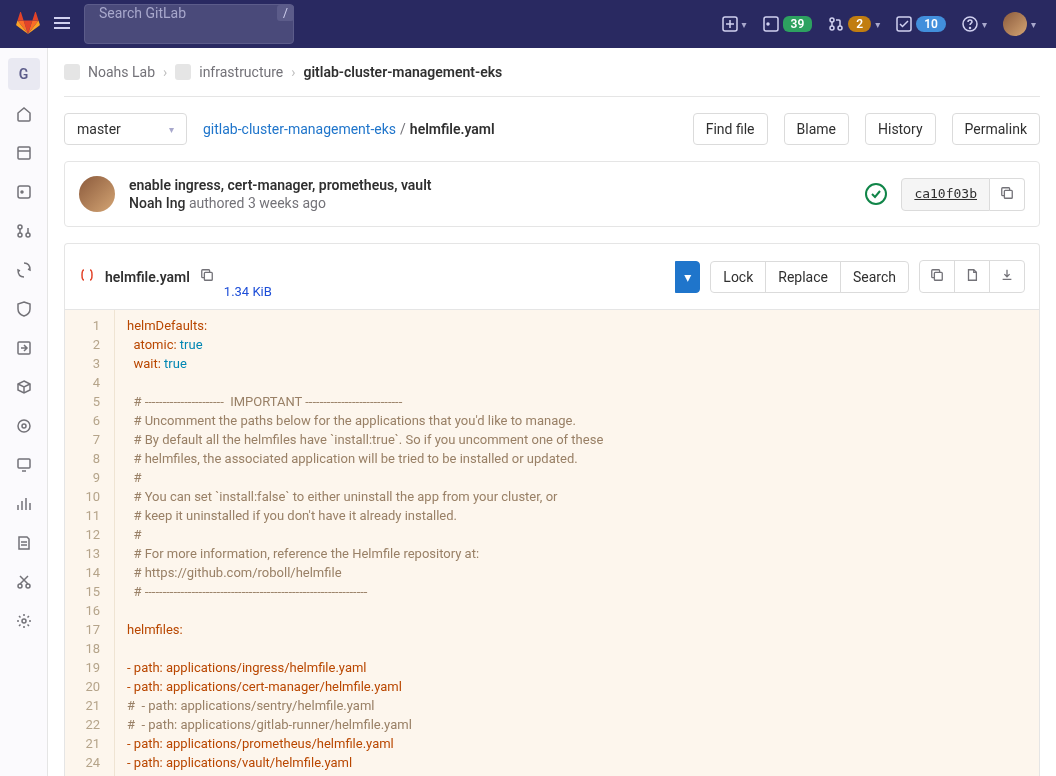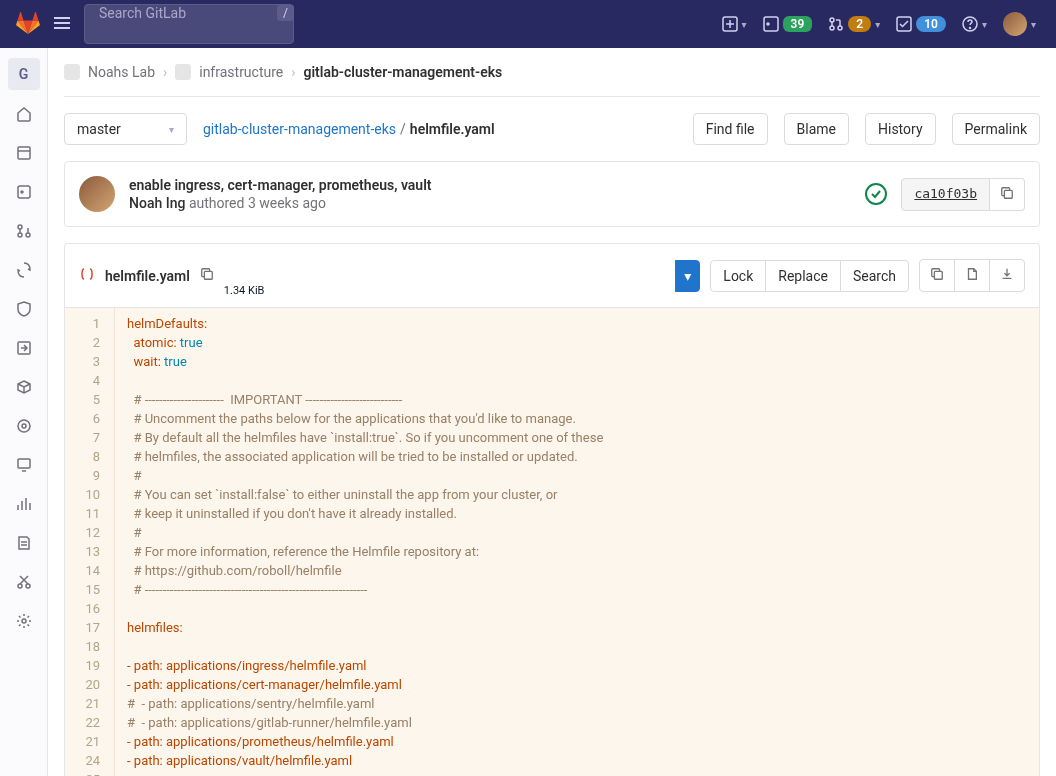--- a/index.html
+++ b/index.html
@@ -48,21 +48,21 @@
 .commit-title{font-weight:600;color:#303030;}
 .commit-meta{color:#737278;font-size:14px;margin-top:2px;}
 .commit-author{color:#303030;font-weight:500;}
 .status-ok{width:22px;height:22px;border:2px solid #108548;border-radius:50%;display:flex;align-items:center;justify-content:center;color:#108548;}
 .sha-box{display:flex;text-decoration:underline;}
 .sha{background:#f5f5f5;border:1px solid #dbdbdb;border-radius:4px 0 0 4px;padding:7px 12px;font-family:monospace;font-size:13px;}
 .sha-copy{border:1px solid #dbdbdb;border-left:none;border-radius:0 4px 4px 0;padding:7px 10px;cursor:pointer;background:#fff;}
 .file-head{display:flex;align-items:center;gap:10px;padding:10px 14px;border:1px solid #e5e5e5;border-bottom:none;border-radius:4px 4px 0 0;}
 .file-ico{color:#e24329;}
 .file-name{font-weight:600;}
-.file-size{color:#0f172a;font-size:11px;margin-top:30px;}
+.file-size{color:#1d4ed8;font-size:13px;margin-top:30px;}
 .code{display:flex;border:1px solid #e5e5e5;font-family:"GitLab Mono",Menlo,Consolas,monospace;font-size:13px;line-height:19px;}
 .gutter{background:#fdf6ed;color:#b5a48a;text-align:right;padding:6px 10px;border-right:1px solid #efe4d3;user-select:none;min-width:50px;}
 .gutter div{padding:0 4px;}
 .src{background:#fdf6ed;padding:6px 12px;flex:1;white-space:pre;color:#5c5c5c;overflow-x:auto;}
 .k{color:#b94700;}
 .v{color:#0086b3;}
 .s{color:#b94700;}
 .c{color:#998066;}
 .d{color:#b94700;}
 </style>

